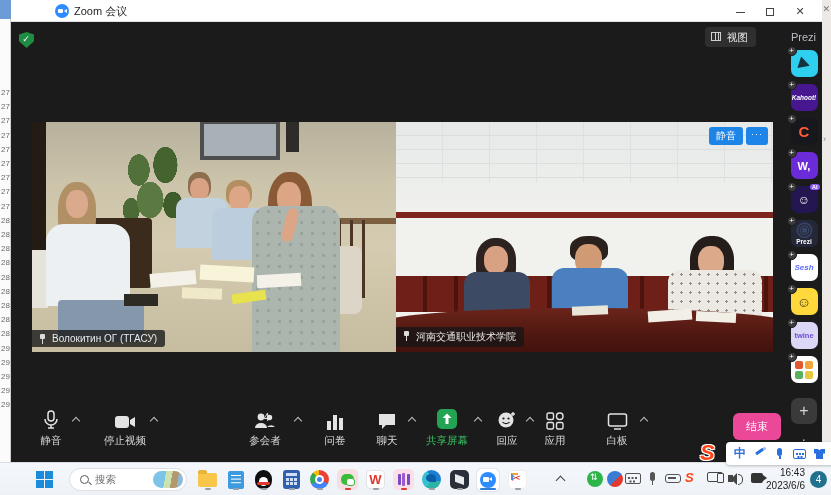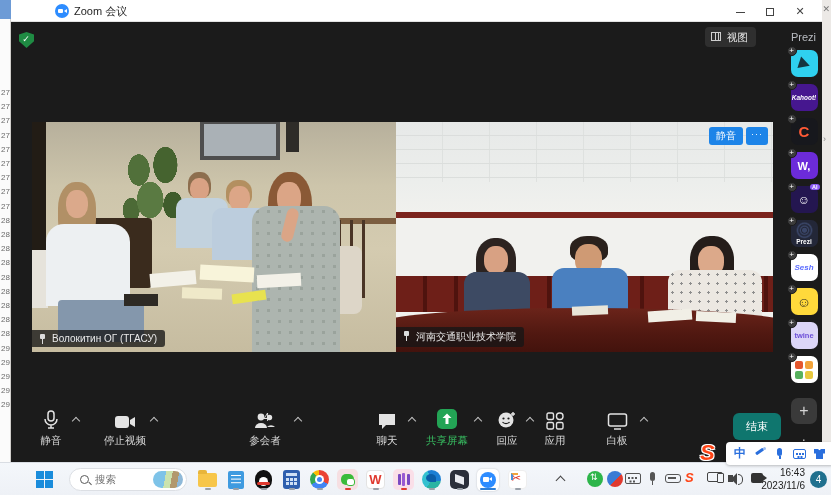--- a/index.html
+++ b/index.html
@@ -143,21 +143,21 @@
 
   
   .toolbar { position:absolute; left:0; bottom:6px; width:100%; height:48px; }
   .tb-item { position:absolute; top:0; width:76px; margin-left:-38px; text-align:center; color:#d9d9d9; }
   .tb-item .ic { height:22px; display:flex; align-items:flex-end; justify-content:center; }
   .tb-item .lbl { font-size:10.5px; margin-top:4px; white-space:nowrap; }
   .tb-item.green .lbl { color:#38c062; }
   .chev { position:absolute; top:8px; width:7px; height:7px; }
   .chev:before { content:""; position:absolute; left:0; top:2px; width:5px; height:5px; border-left:1.4px solid #bfbfbf; border-top:1.4px solid #bfbfbf; transform:rotate(45deg); }
   .cnt { font-size:10px; color:#e4e4e4; position:absolute; margin-left:3px; top:4px; }
-  .end-btn { position:absolute; left:722px; top:5px; width:48px; height:27px; background:#0f766e; color:#fff; font-size:11px; border-radius:6px; text-align:center; line-height:27px; }
+  .end-btn { position:absolute; left:722px; top:5px; width:48px; height:27px; background:#ec4899; color:#fff; font-size:11px; border-radius:6px; text-align:center; line-height:27px; }
   svg.tbi { display:block; }
 
   
   .sogou { position:absolute; left:700px; top:441px; height:24px; z-index:30; display:flex; align-items:center; }
   .sogou .slogo { width:26px; height:26px; font-size:22px; font-weight:900; color:#ff4517; text-shadow:1px 1px 0 #fff,-1px -1px 0 #fff,1px -1px 0 #fff,-1px 1px 0 #fff; font-style:italic; line-height:26px; }
   .sogou .bar { display:flex; align-items:center; gap:7px; background:#fff; border-radius:4px; padding:3px 8px 3px 8px; box-shadow:0 1px 3px rgba(0,0,0,.25); }
   .sg-zh { color:#2a6fdd; font-size:12px; font-weight:bold; }
   .sg-ic { width:13px; height:13px; position:relative; }
   .sg-pen:before { content:""; position:absolute; left:2px; top:3px; width:9px; height:2.5px; background:#2a6fdd; transform:rotate(-35deg); border-radius:1px; }
   .sg-pen:after { content:""; position:absolute; right:0; top:0; width:3px; height:3px; background:#9cbcf0; border-radius:50%; }
@@ -448,20 +448,30 @@
                 <path d="M2 16 a6 5 0 0 1 12 0 Z" fill="#e3e3e3"></path>
                 <circle cx="16.5" cy="5.5" r="2.7" fill="#e3e3e3"></circle>
                 <path d="M14 15 a5 4.4 0 0 1 8 0 Z" fill="#e3e3e3"></path>
               </svg>
             <span class="cnt">4</span>
           </div>
           <div class="lbl">参会者</div>
           <span class="chev" style="left:68px"></span>
         </div>
 
+        <div class="tb-item" style="left:324px">
+          <div class="ic">
+            <svg class="tbi" width="18" height="17" viewBox="0 0 18 17">
+                <rect x="1" y="8" width="4" height="9" fill="#e3e3e3"></rect>
+                <rect x="7" y="2" width="4" height="15" fill="#e3e3e3"></rect>
+                <rect x="13" y="5" width="4" height="12" fill="#e3e3e3"></rect>
+              </svg>
+          </div>
+          <div class="lbl">问卷</div>
+        </div>
 
         <div class="tb-item" style="left:376px">
           <div class="ic">
             <svg class="tbi" width="20" height="18" viewBox="0 0 20 18">
                 <path d="M2 2 h16 v11 h-9 l-4 4 v-4 h-3 Z" fill="#e3e3e3"></path>
               </svg>
           </div>
           <div class="lbl">聊天</div>
           <span class="chev" style="left:60px"></span>
         </div>
@@ -613,19 +623,19 @@
       <span class="tr-ic tr-mic" style="right:170px"></span>
       <span class="tr-ic tr-badge" style="right:150px"></span>
       <span class="tr-ic tr-sogou" style="right:130px">S</span>
       <span class="tr-ic tr-moni" style="right:108px"></span>
       <span class="tr-ic tr-spk" style="right:88px">
           <i></i>
         </span>
       <span class="tr-ic tr-cam" style="right:68px"></span>
       <div class="clock">
         <div>16:43</div>
-        <div>2023/11/6</div>
+        <div>2023/6/6</div>
       </div>
       <div class="count-badge">4</div>
     </div>
   </div>
 
 </div>
 
 </body></html>

